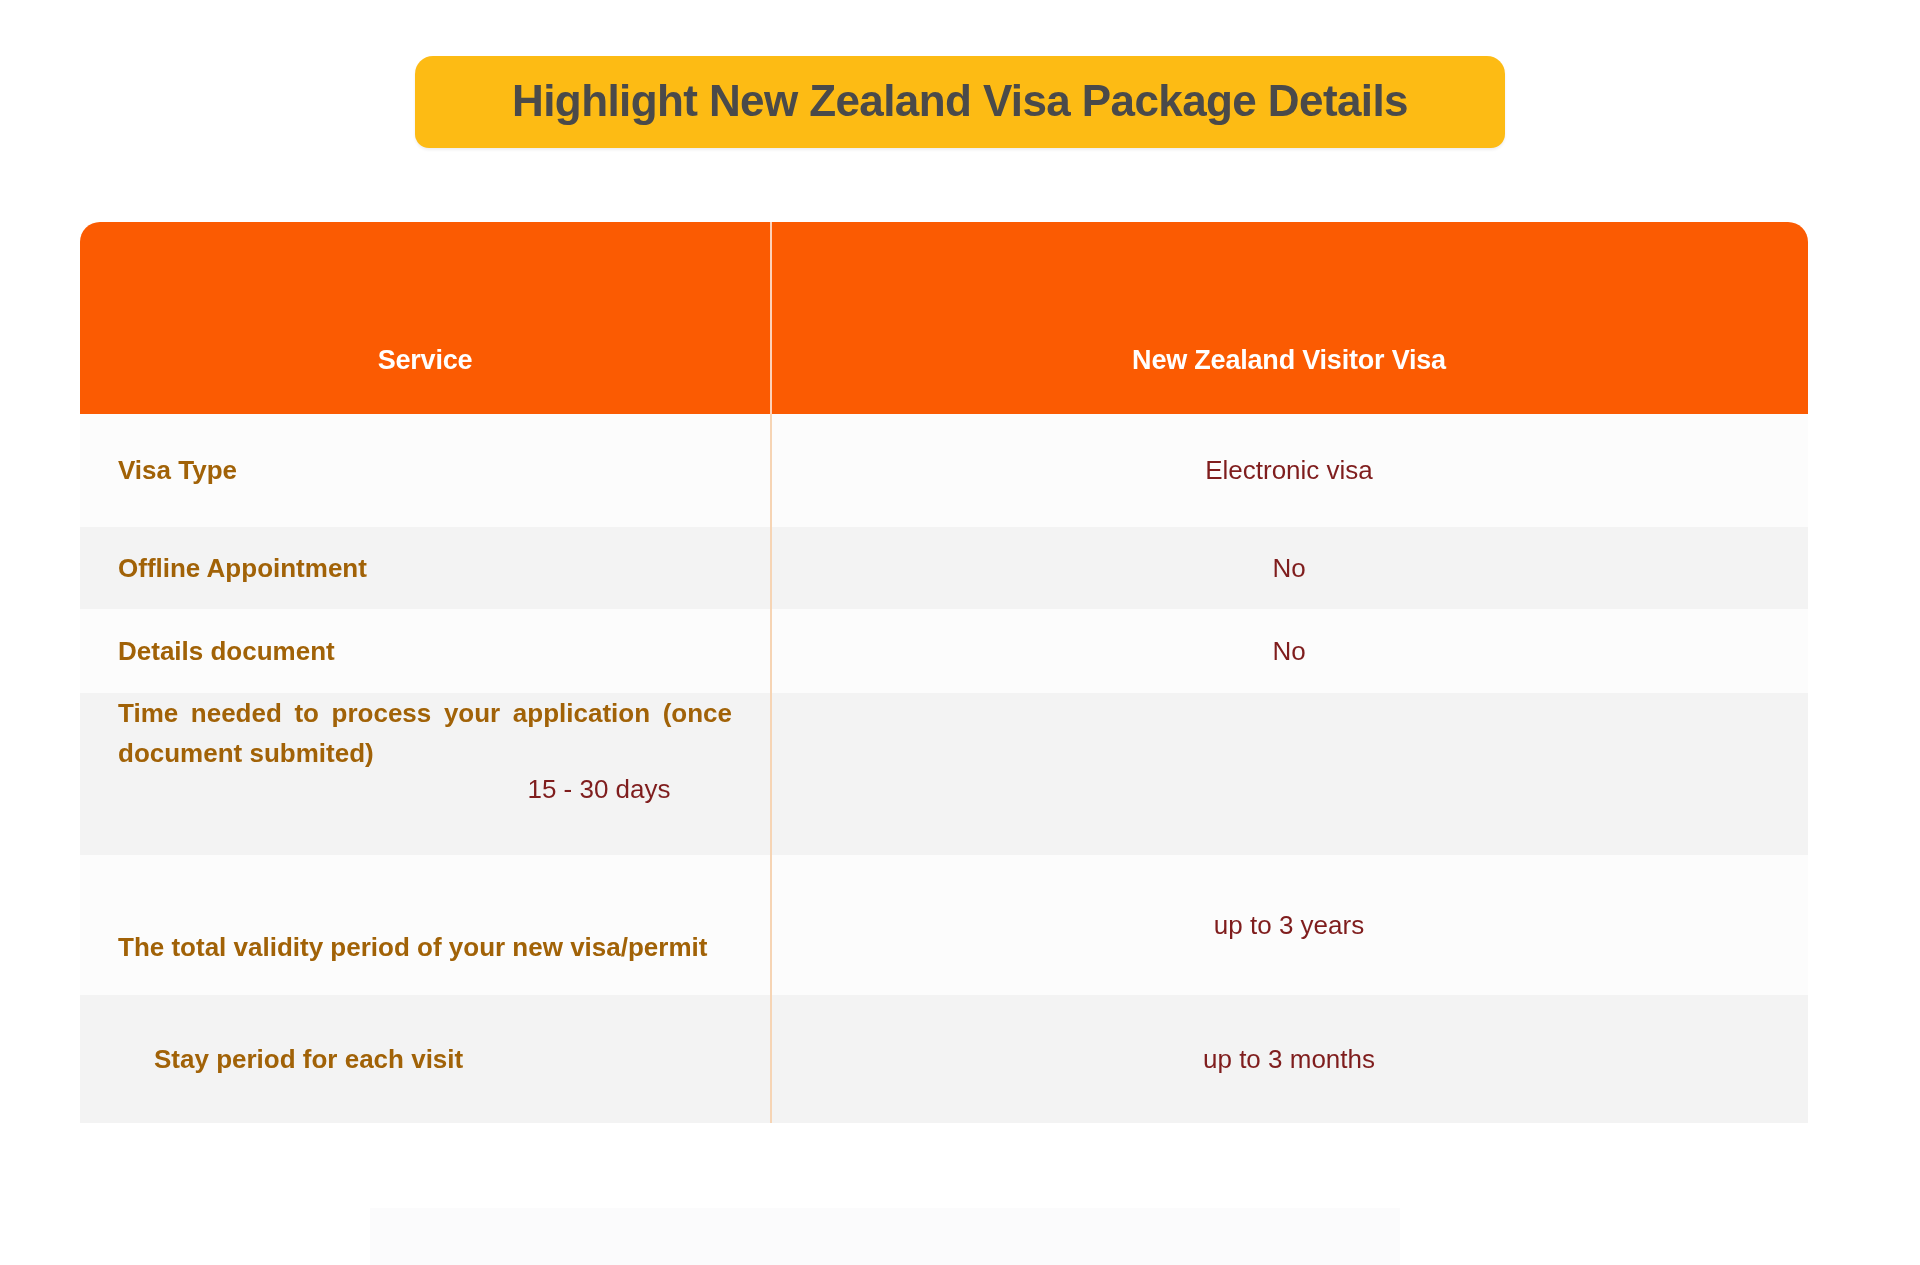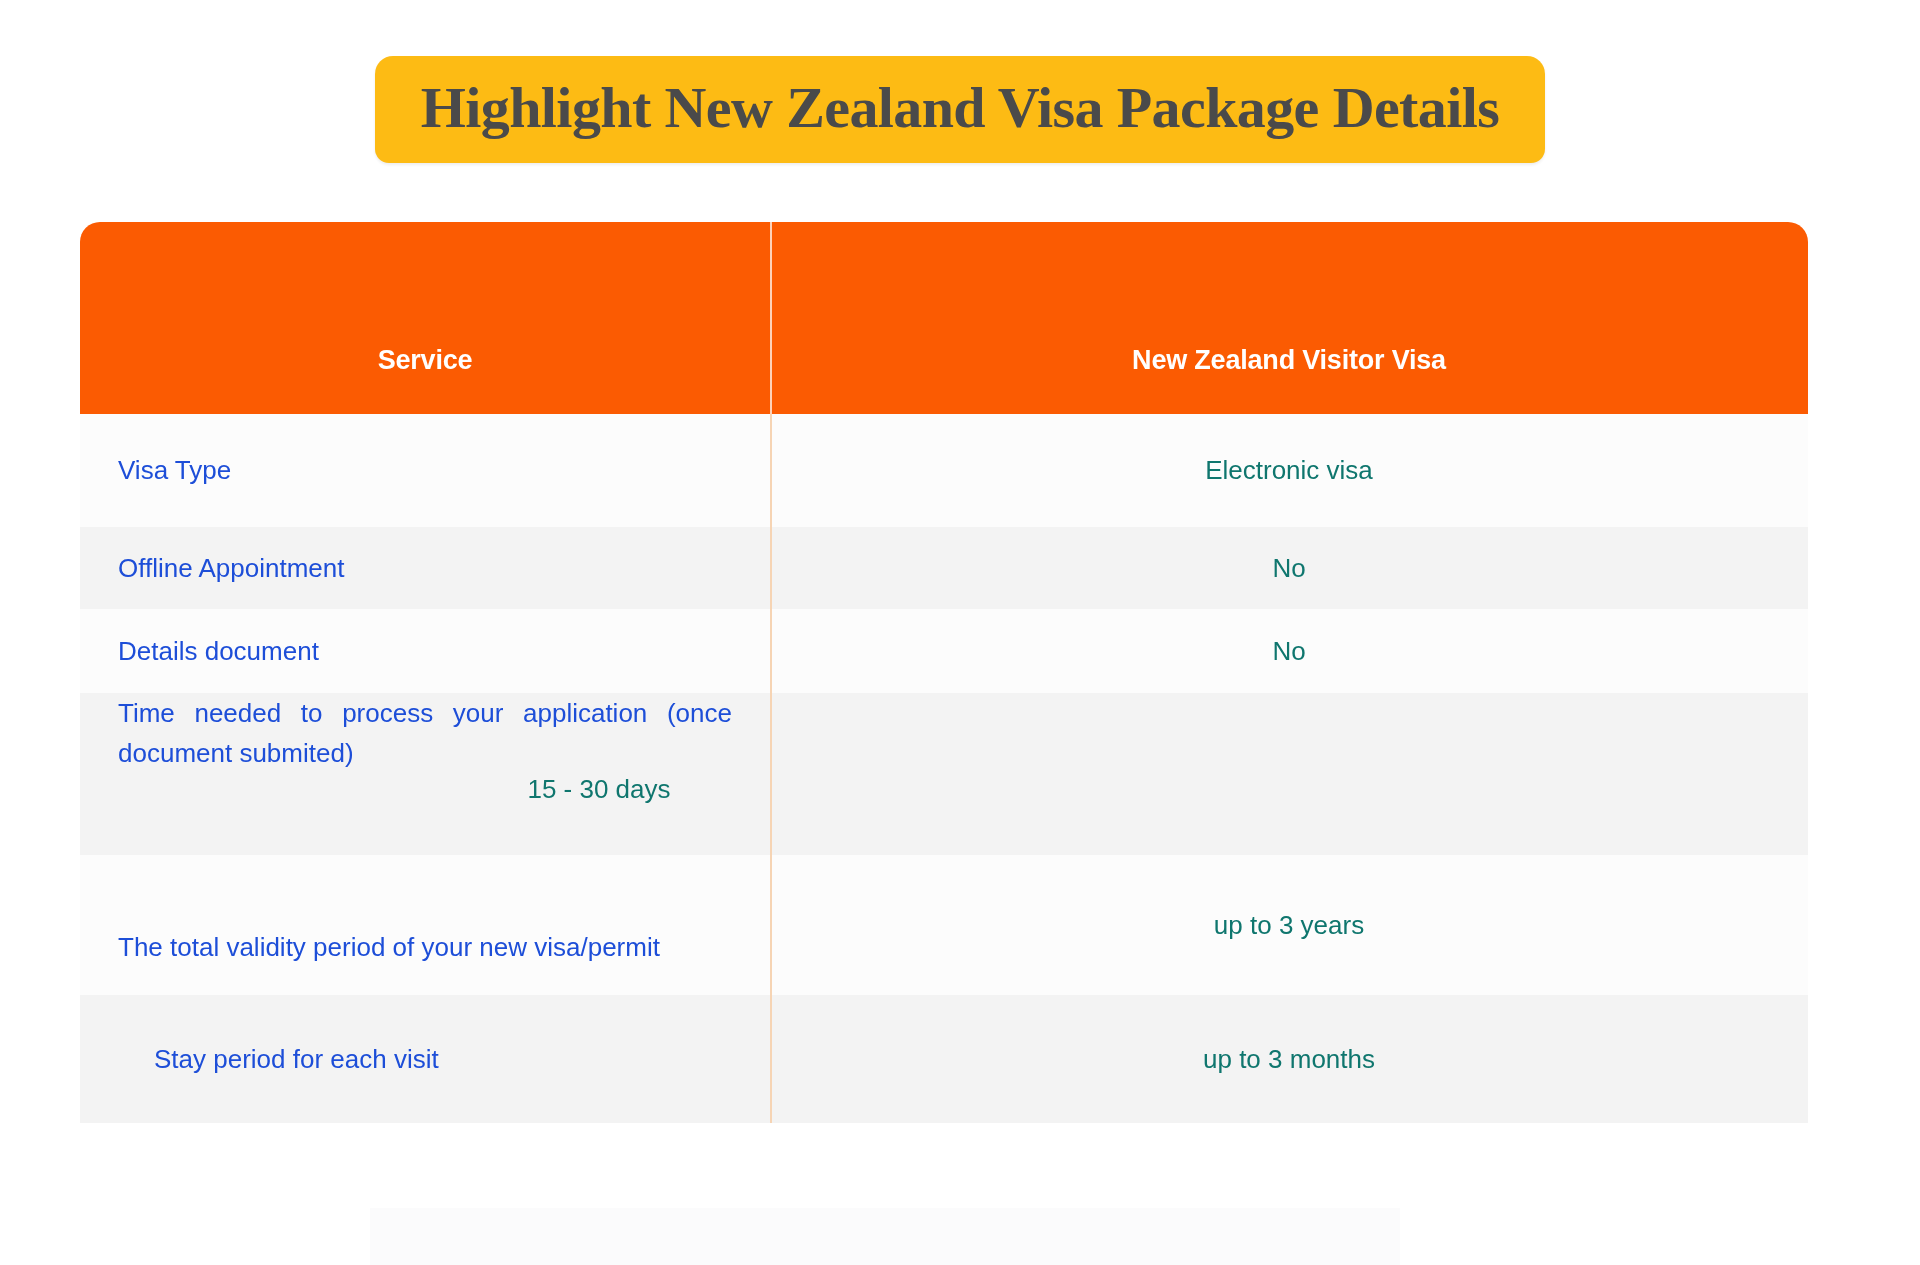--- a/index.html
+++ b/index.html
@@ -31,23 +31,23 @@
   }
   .title-banner {
     background: #FDBB14;
     border-radius: 18px 18px 14px 14px;
     padding: 22px 46px 24px 46px;
     min-width: 1090px;
     text-align: center;
     box-shadow: 0 2px 3px rgba(0,0,0,0.07);
   }
   .title-banner .title-text {
-    font-family: Liberation Serif, serif;
+    font-family: Liberation Sans, sans-serif;
     font-weight: bold;
-    font-size: 58px;
+    font-size: 44px;
     line-height: 1.05;
     letter-spacing: -0.6px;
     color: #4A4A4A;
     white-space: nowrap;
     text-align: center;
   }
 
   
   .table {
     position: absolute;
@@ -96,43 +96,44 @@
   .row.odd  { background: #FCFCFC; }
   .row.even { background: #F3F3F3; }
 
   .cell-label {
     width: 690px;
     display: flex;
     align-items: center;
     padding: 0 38px 0 38px;
     font-size: 26px;
     line-height: 1.55;
-    color: #1d4ed8;
-    font-family: "Liberation Sans", sans-serif;
+    color: #a16207;
+    font-family: "Liberation Sans", sans-serif;
+    font-weight: bold;
   }
   .cell-label.justify   { text-align: justify; display: block; padding-top: 0; }
   .cell-label.justify .inner {
     display: flex;
     height: 100%;
     align-items: center;
   }
   .cell-label .para {
     text-align: justify;
     text-align-last: left;
     width: 100%;
   }
   .cell-label.indent { padding-left: 46px; }
 
   .cell-value {
     width: 1038px;
     display: flex;
     align-items: center;
     justify-content: center;
     font-size: 26px;
-    color: #0f766e;
+    color: #7f1d1d;
     font-family: "Liberation Sans", sans-serif;
     text-align: center;
   }
 
   
   .col-divider {
     position: absolute;
     left: 690px;
     top: 0;
     width: 2px;

